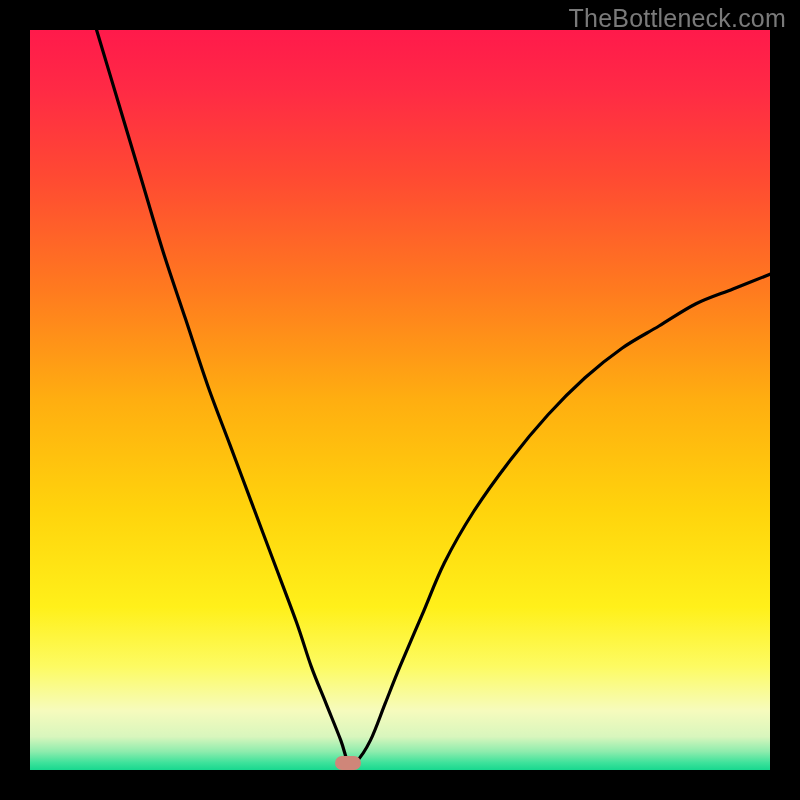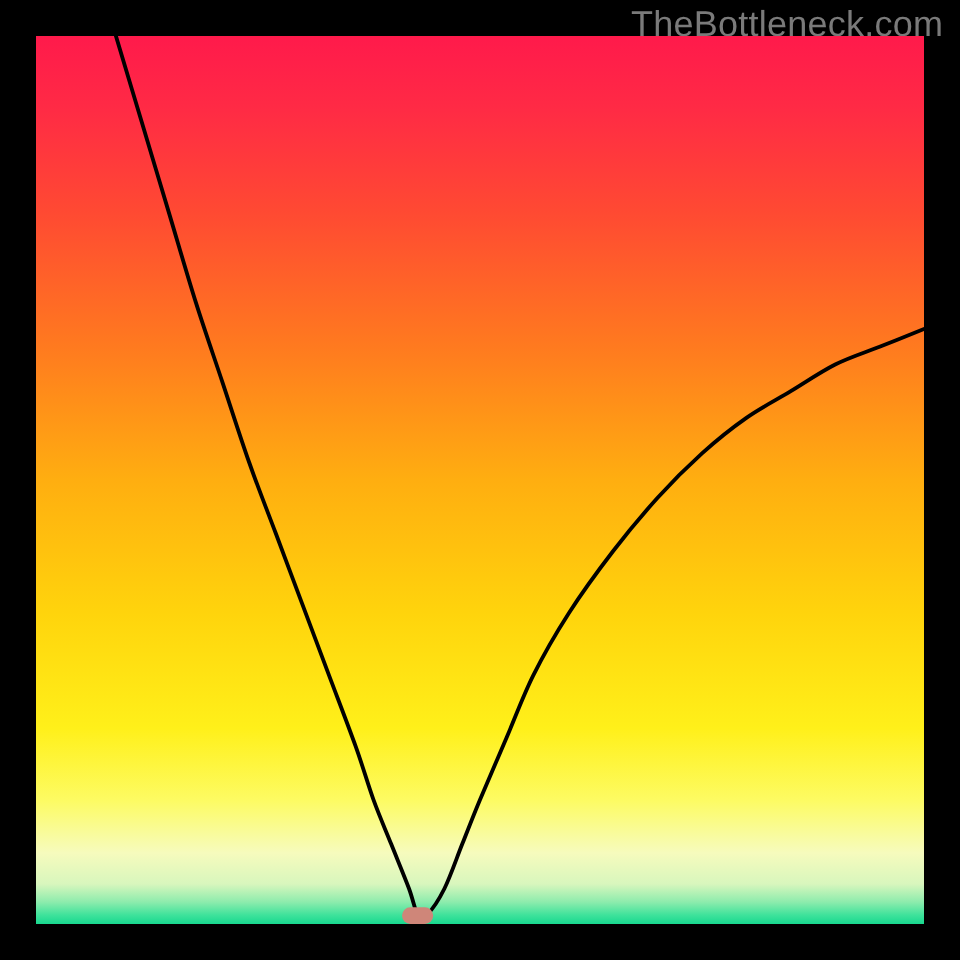--- a/index.html
+++ b/index.html
@@ -17,21 +17,21 @@
     top: 0;
     width: 800px;
     height: 800px;
     background: #000;
   }
   .watermark {
     position: absolute;
     top: 4px;
     right: 14px;
     color: #7a7a7a;
-    font-size: 30px;
+    font-size: 25px;
     font-weight: 500;
     letter-spacing: 0.2px;
     user-select: none;
   }
   .plot-wrap {
     position: absolute;
     left: 30px;
     top: 30px;
     width: 740px;
     height: 740px;

